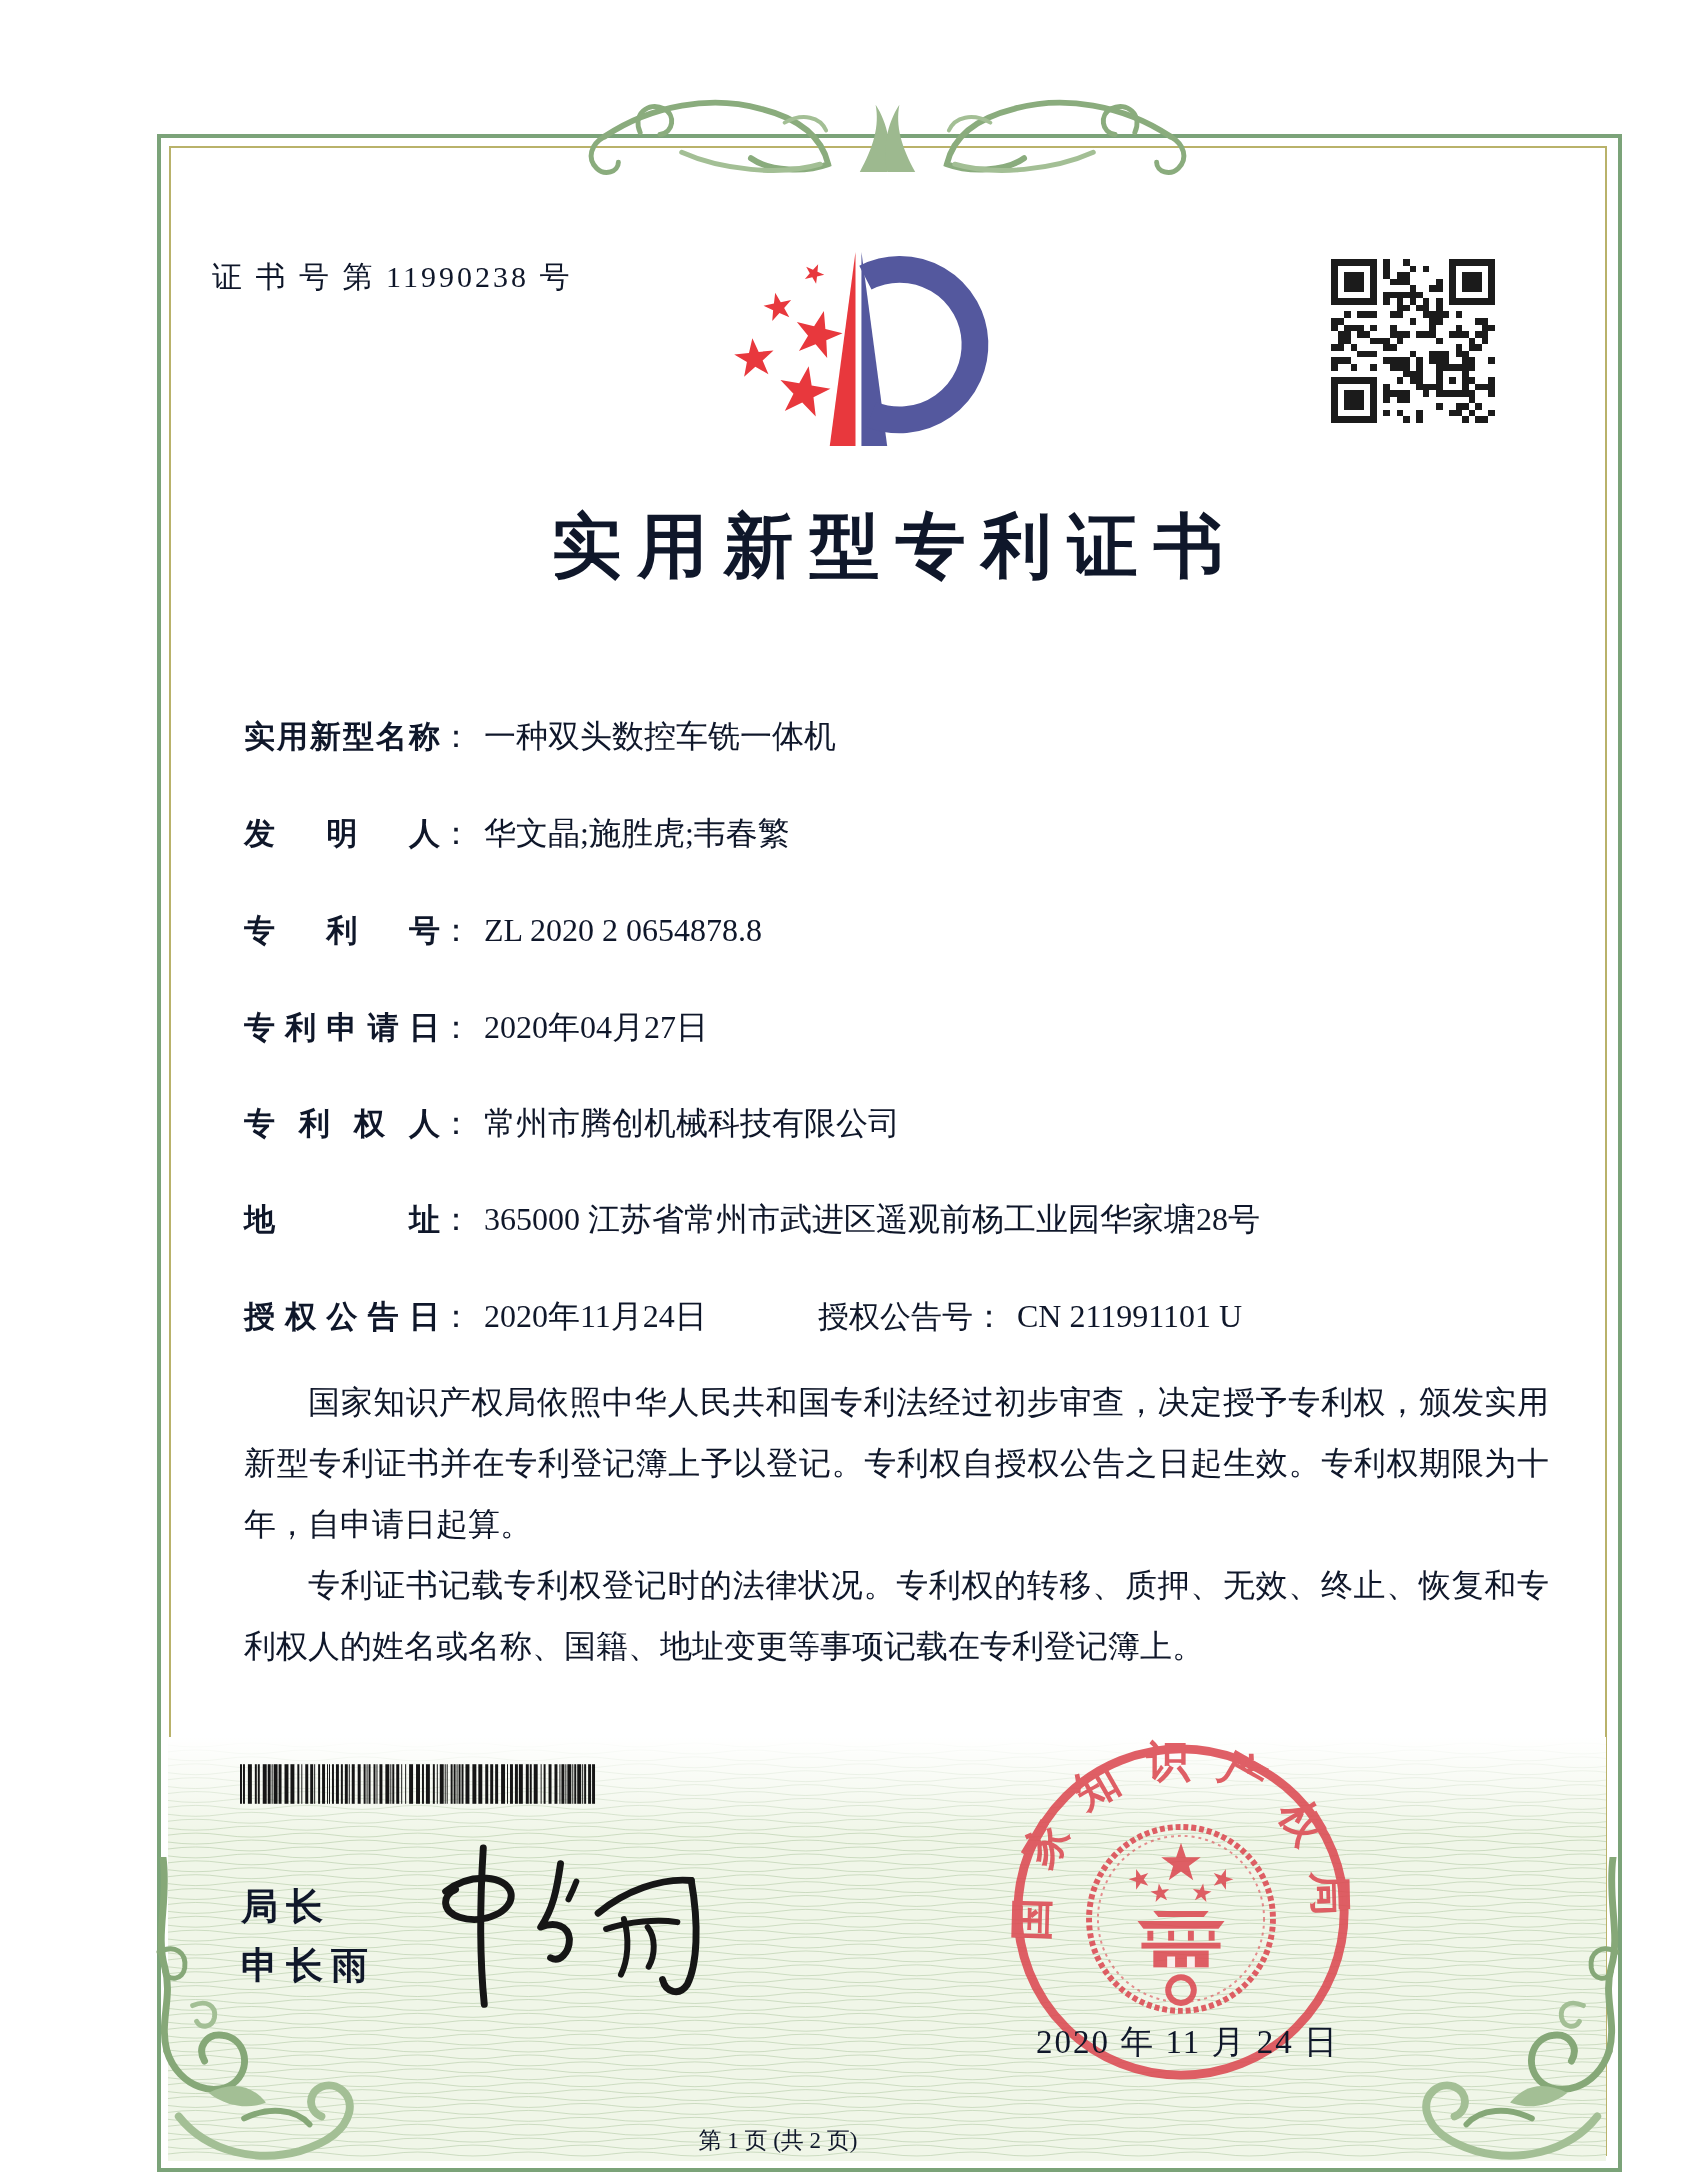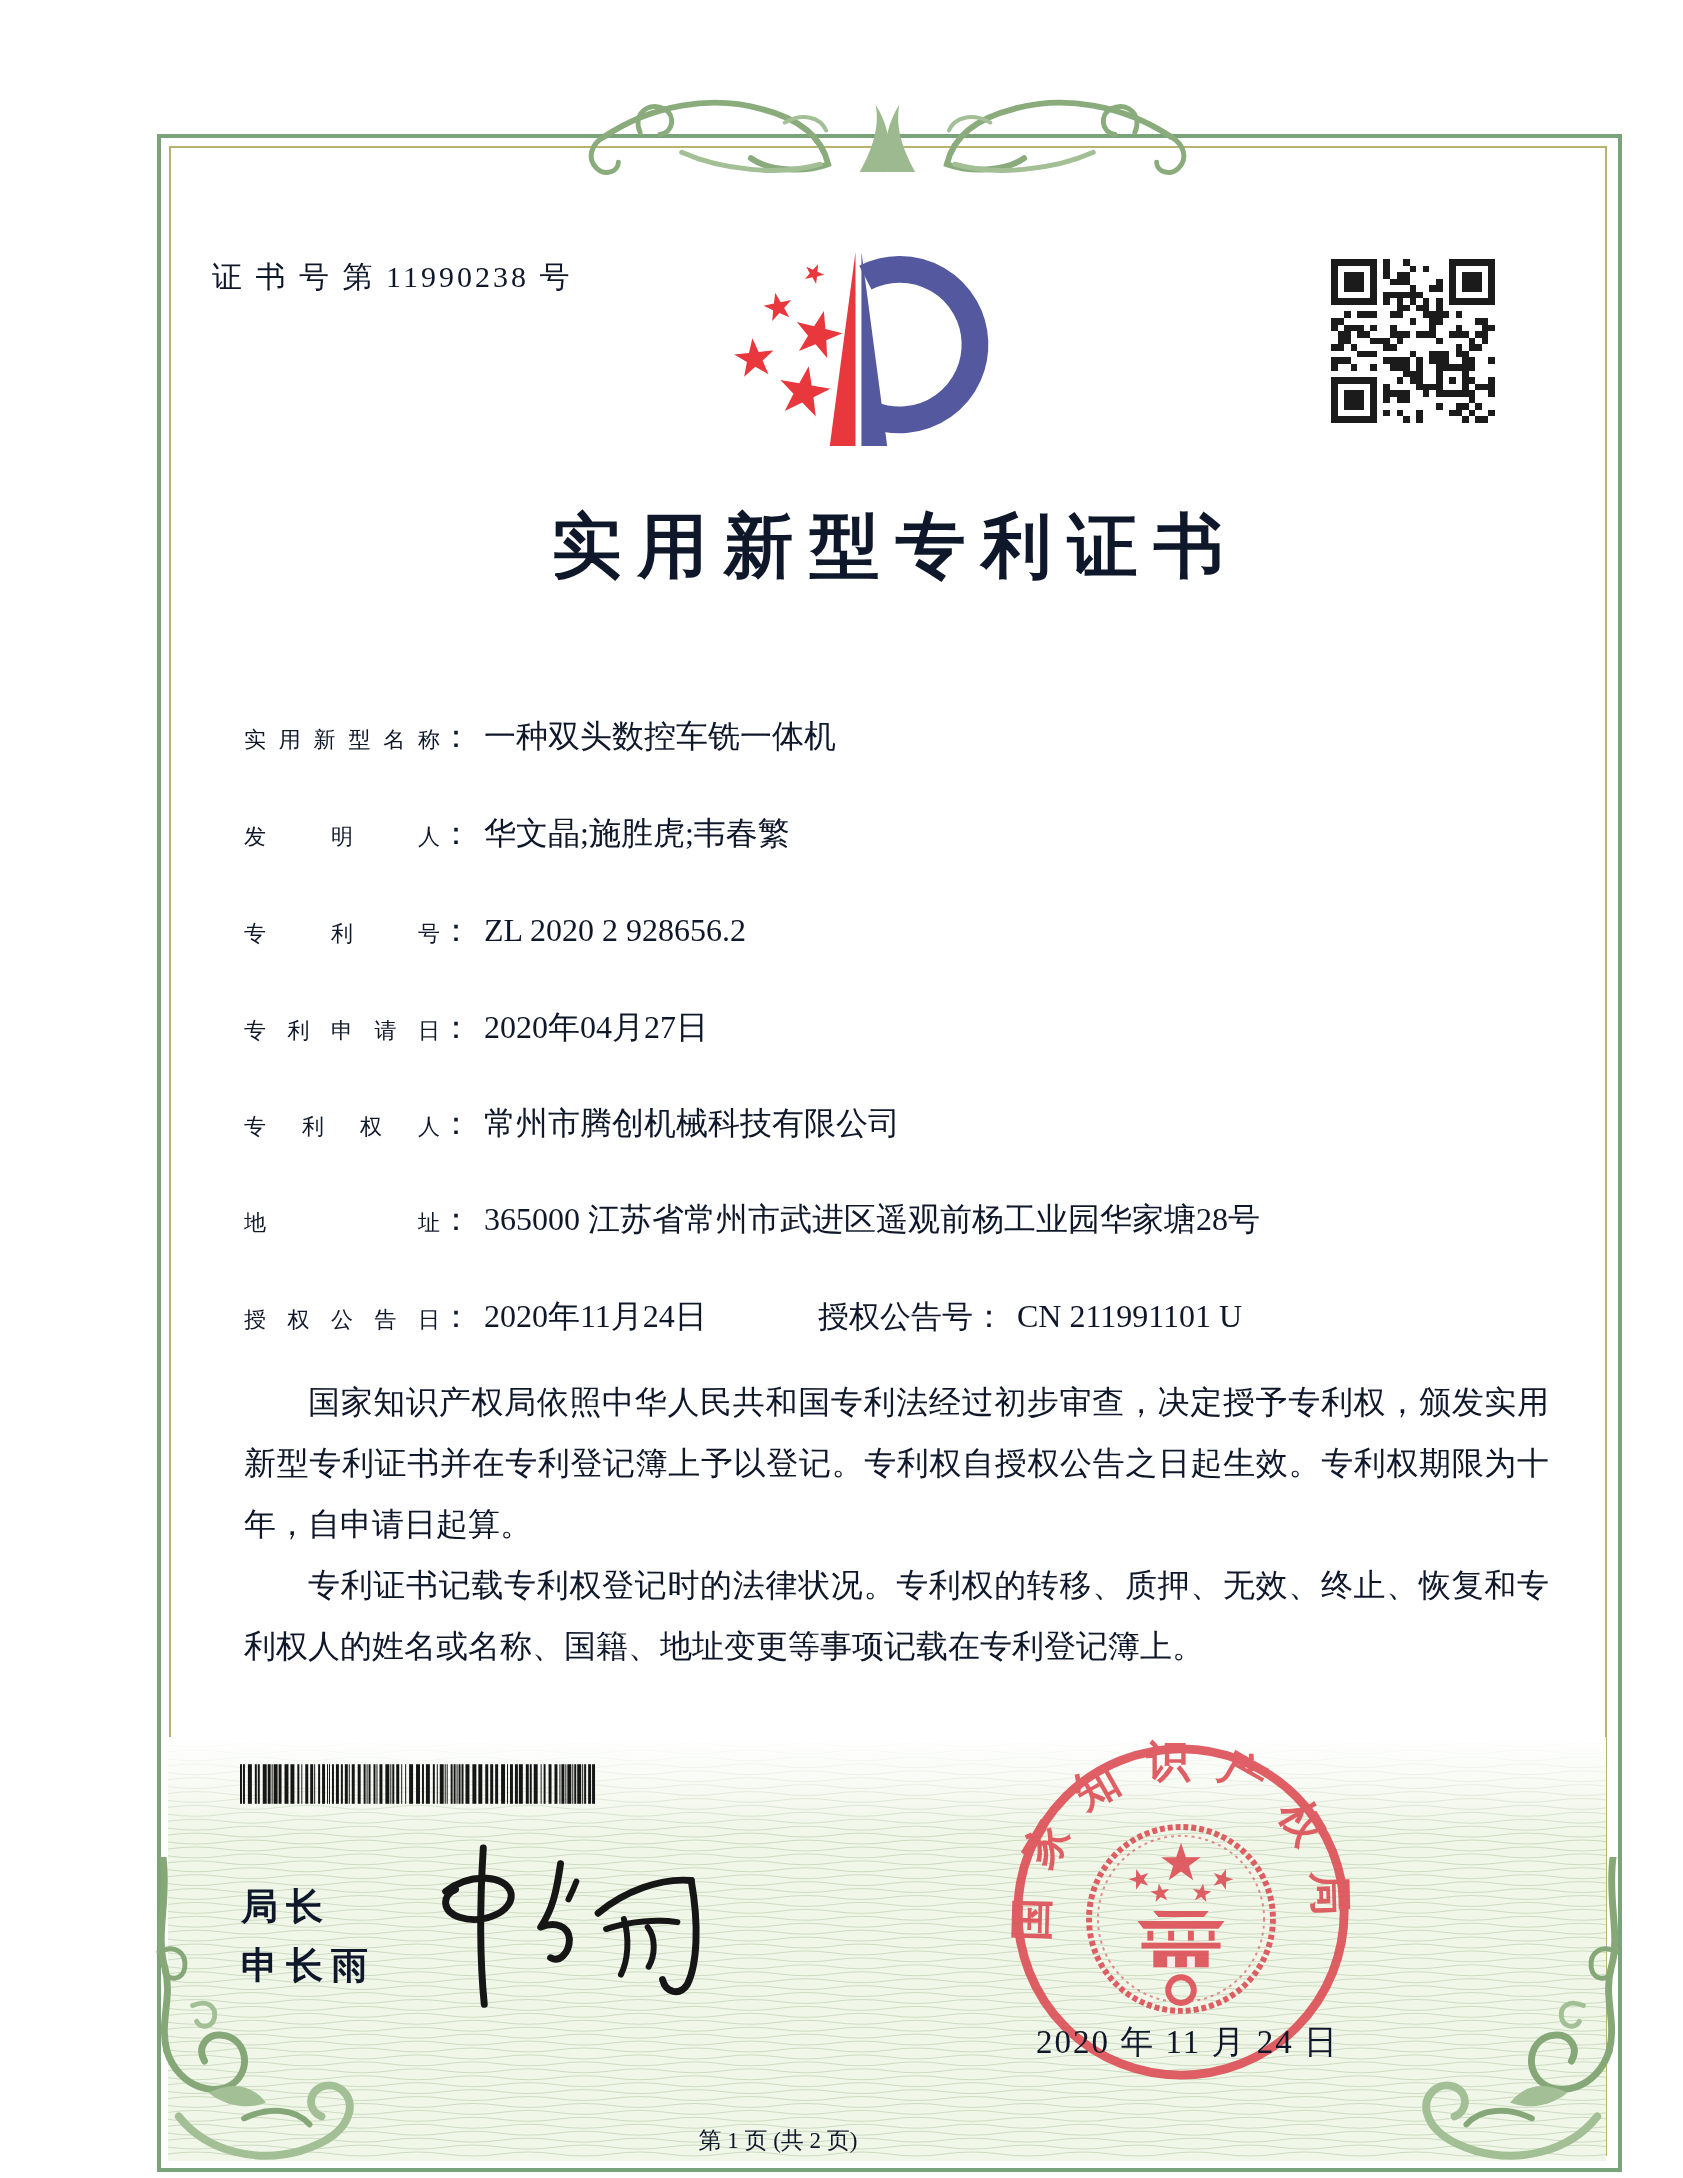--- a/index.html
+++ b/index.html
@@ -14,21 +14,21 @@
   .wave-zone{position:absolute;left:122px;top:1737px;width:1438px;height:424px;background:#f0f6e8;}
   .wave-fade{position:absolute;left:0;top:0;width:100%;height:99px;
         background:linear-gradient(#ffffff,rgba(255,255,255,0));}
   .cert-no{position:absolute;left:166px;top:257px;font-size:30px;letter-spacing:3px;}
   .logo{position:absolute;left:661px;top:236px;width:297px;height:213px;}
   .qr{position:absolute;left:1285px;top:259px;width:164px;height:164px;}
   .title{position:absolute;left:0;top:500px;width:1683px;margin:0;text-align:center;
         font-size:70px;font-weight:bold;letter-spacing:16px;text-indent:16px;}
   .rows{position:absolute;left:198px;top:0;width:1317px;}
   .row{position:absolute;left:0;width:1317px;font-size:32px;white-space:nowrap;}
-  .row .lbl{display:inline-block;width:196px;text-align:justify;text-align-last:justify;font-size:22px;vertical-align:baseline;}
+  .row .lbl{display:inline-block;width:196px;text-align:justify;text-align-last:justify;font-size:31px;vertical-align:baseline;font-weight:bold;}
   .row .colon{margin-right:12px;}
   .row .lbl-tight{display:inline-block;font-size:31px;text-align:center;}
   .pair2{position:absolute;left:574px;top:0;white-space:nowrap;}
   .body-text{position:absolute;left:198px;top:1372px;width:1305px;font-size:32px;line-height:61px;text-align:justify;}
   .body-text p{margin:0;text-indent:2em;}
   .barcode{position:absolute;left:194px;top:1764px;width:358px;height:40px;}
   .director{position:absolute;left:195px;top:1877px;font-family:"Liberation Sans","DejaVu Sans",sans-serif;
         font-size:37px;font-weight:600;letter-spacing:8px;line-height:59px;}
   .signature{position:absolute;left:364px;top:1834px;width:307px;height:203px;}
   .seal{position:absolute;left:958px;top:1735px;width:354px;height:354px;opacity:.88;}
@@ -329,21 +329,21 @@
   <h1 class="title">实用新型专利证书</h1>
 
   <div class="rows">
     <div class="row" style="top:715px">
       <span class="lbl">实用新型名称</span><span class="colon">：</span><span class="val">一种双头数控车铣一体机</span>
     </div>
     <div class="row" style="top:812px">
       <span class="lbl">发明人</span><span class="colon">：</span><span class="val">华文晶;施胜虎;韦春繁</span>
     </div>
     <div class="row" style="top:909px">
-      <span class="lbl">专利号</span><span class="colon">：</span><span class="val">ZL 2020 2 928656.2</span>
+      <span class="lbl">专利号</span><span class="colon">：</span><span class="val">ZL 2020 2 0654878.8</span>
     </div>
     <div class="row" style="top:1006px">
       <span class="lbl">专利申请日</span><span class="colon">：</span><span class="val">2020年04月27日</span>
     </div>
     <div class="row" style="top:1102px">
       <span class="lbl">专利权人</span><span class="colon">：</span><span class="val">常州市腾创机械科技有限公司</span>
     </div>
     <div class="row" style="top:1198px">
       <span class="lbl">地址</span><span class="colon">：</span><span class="val">365000 江苏省常州市武进区遥观前杨工业园华家塘28号</span>
     </div>

